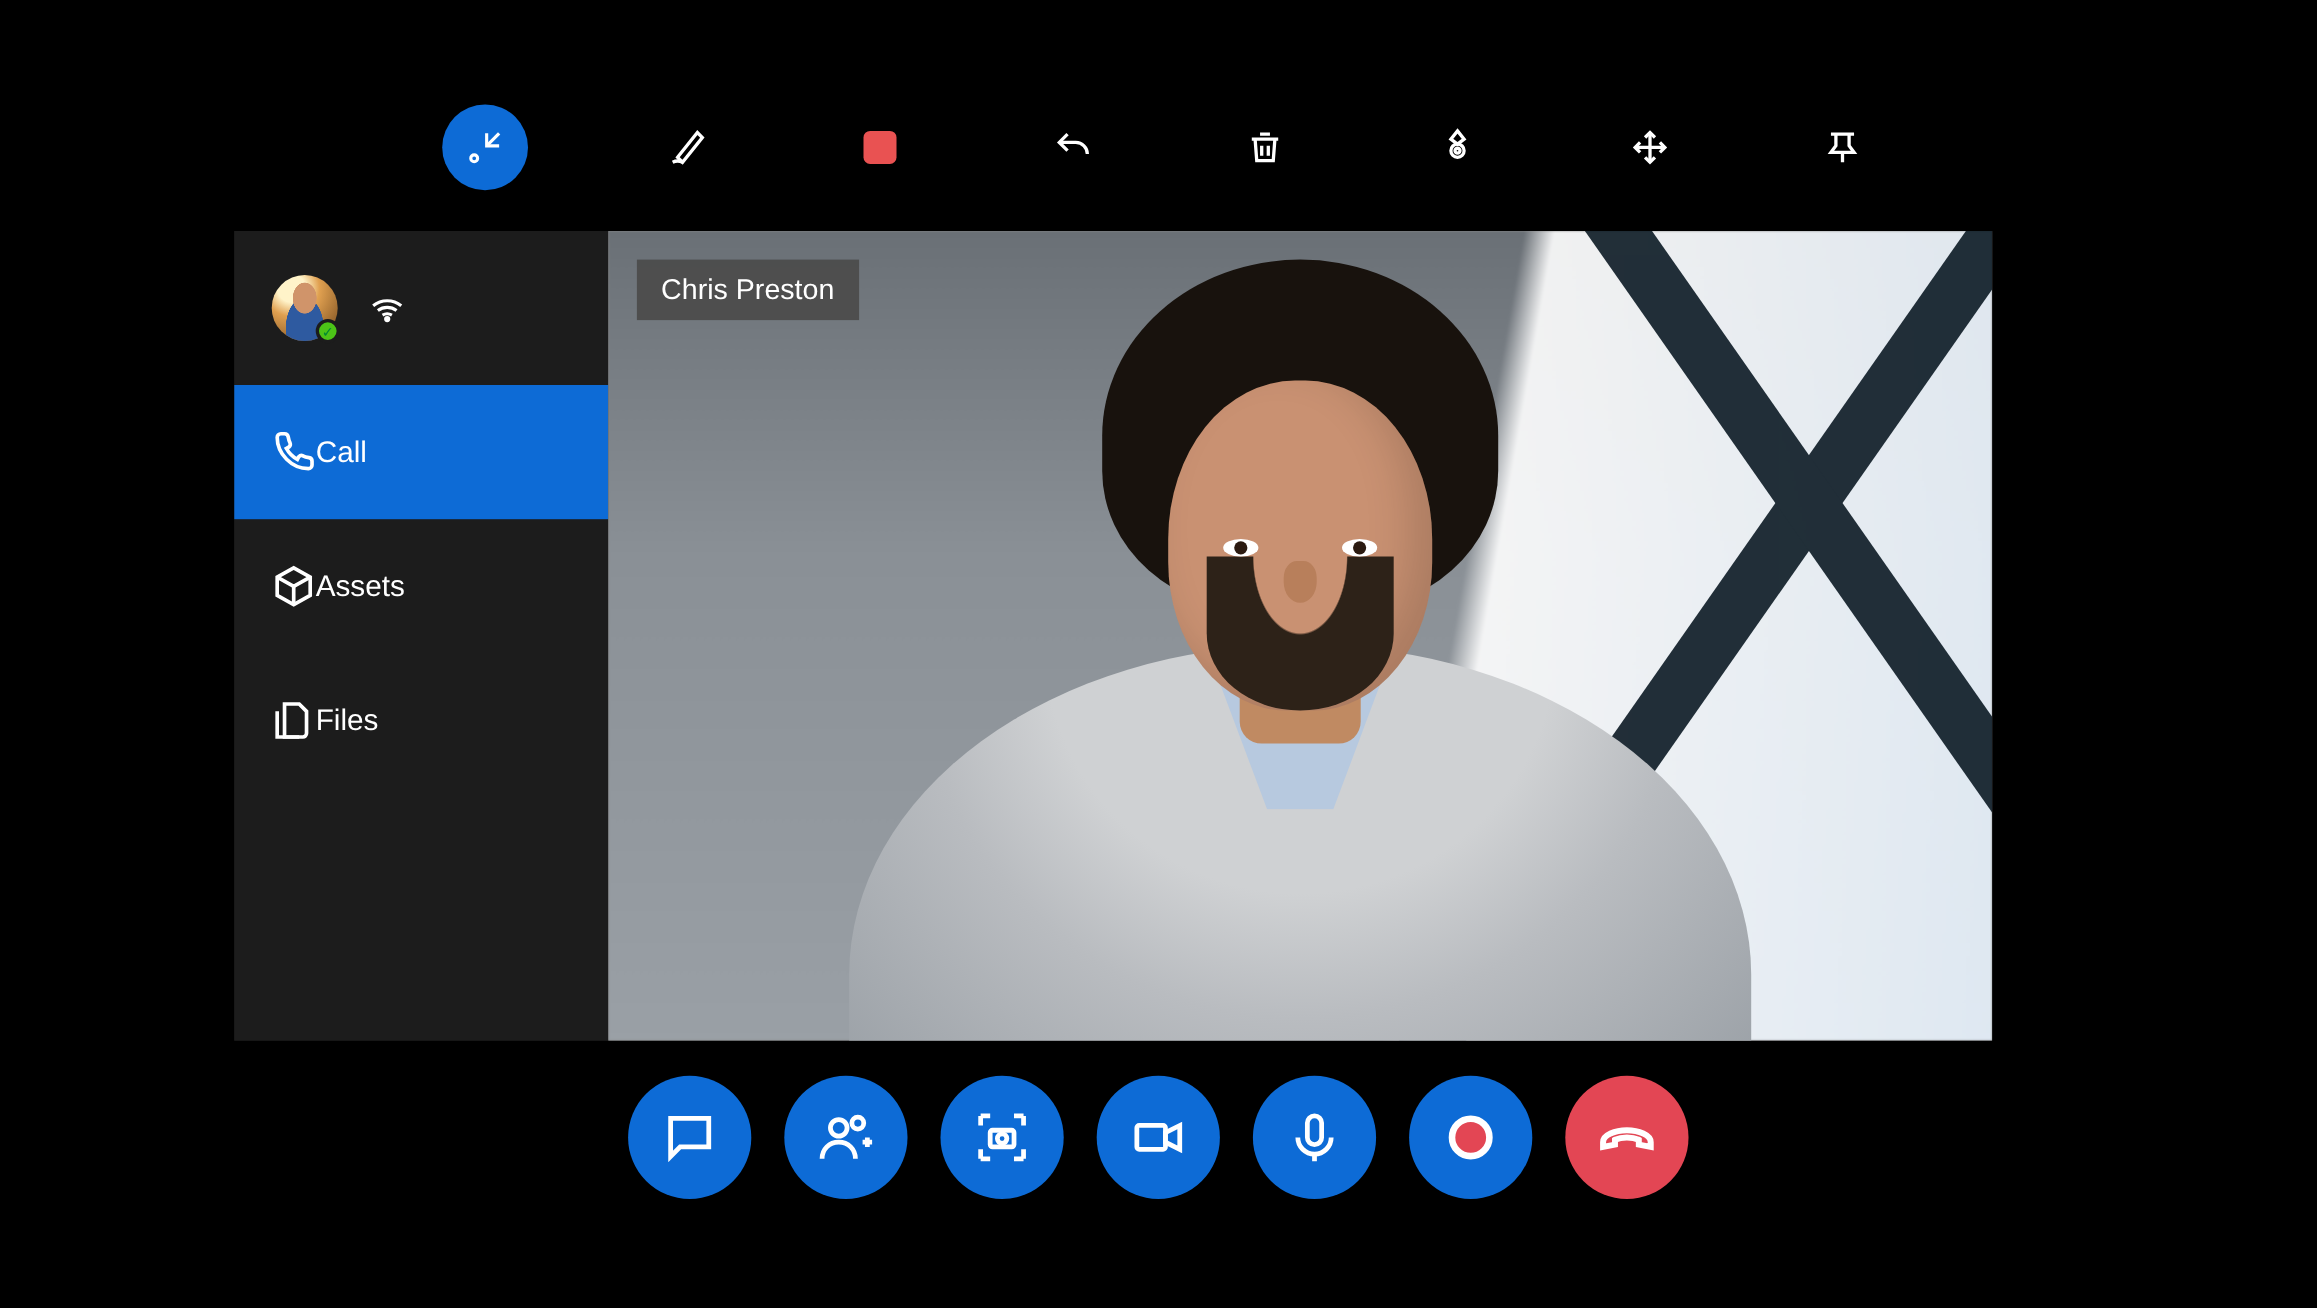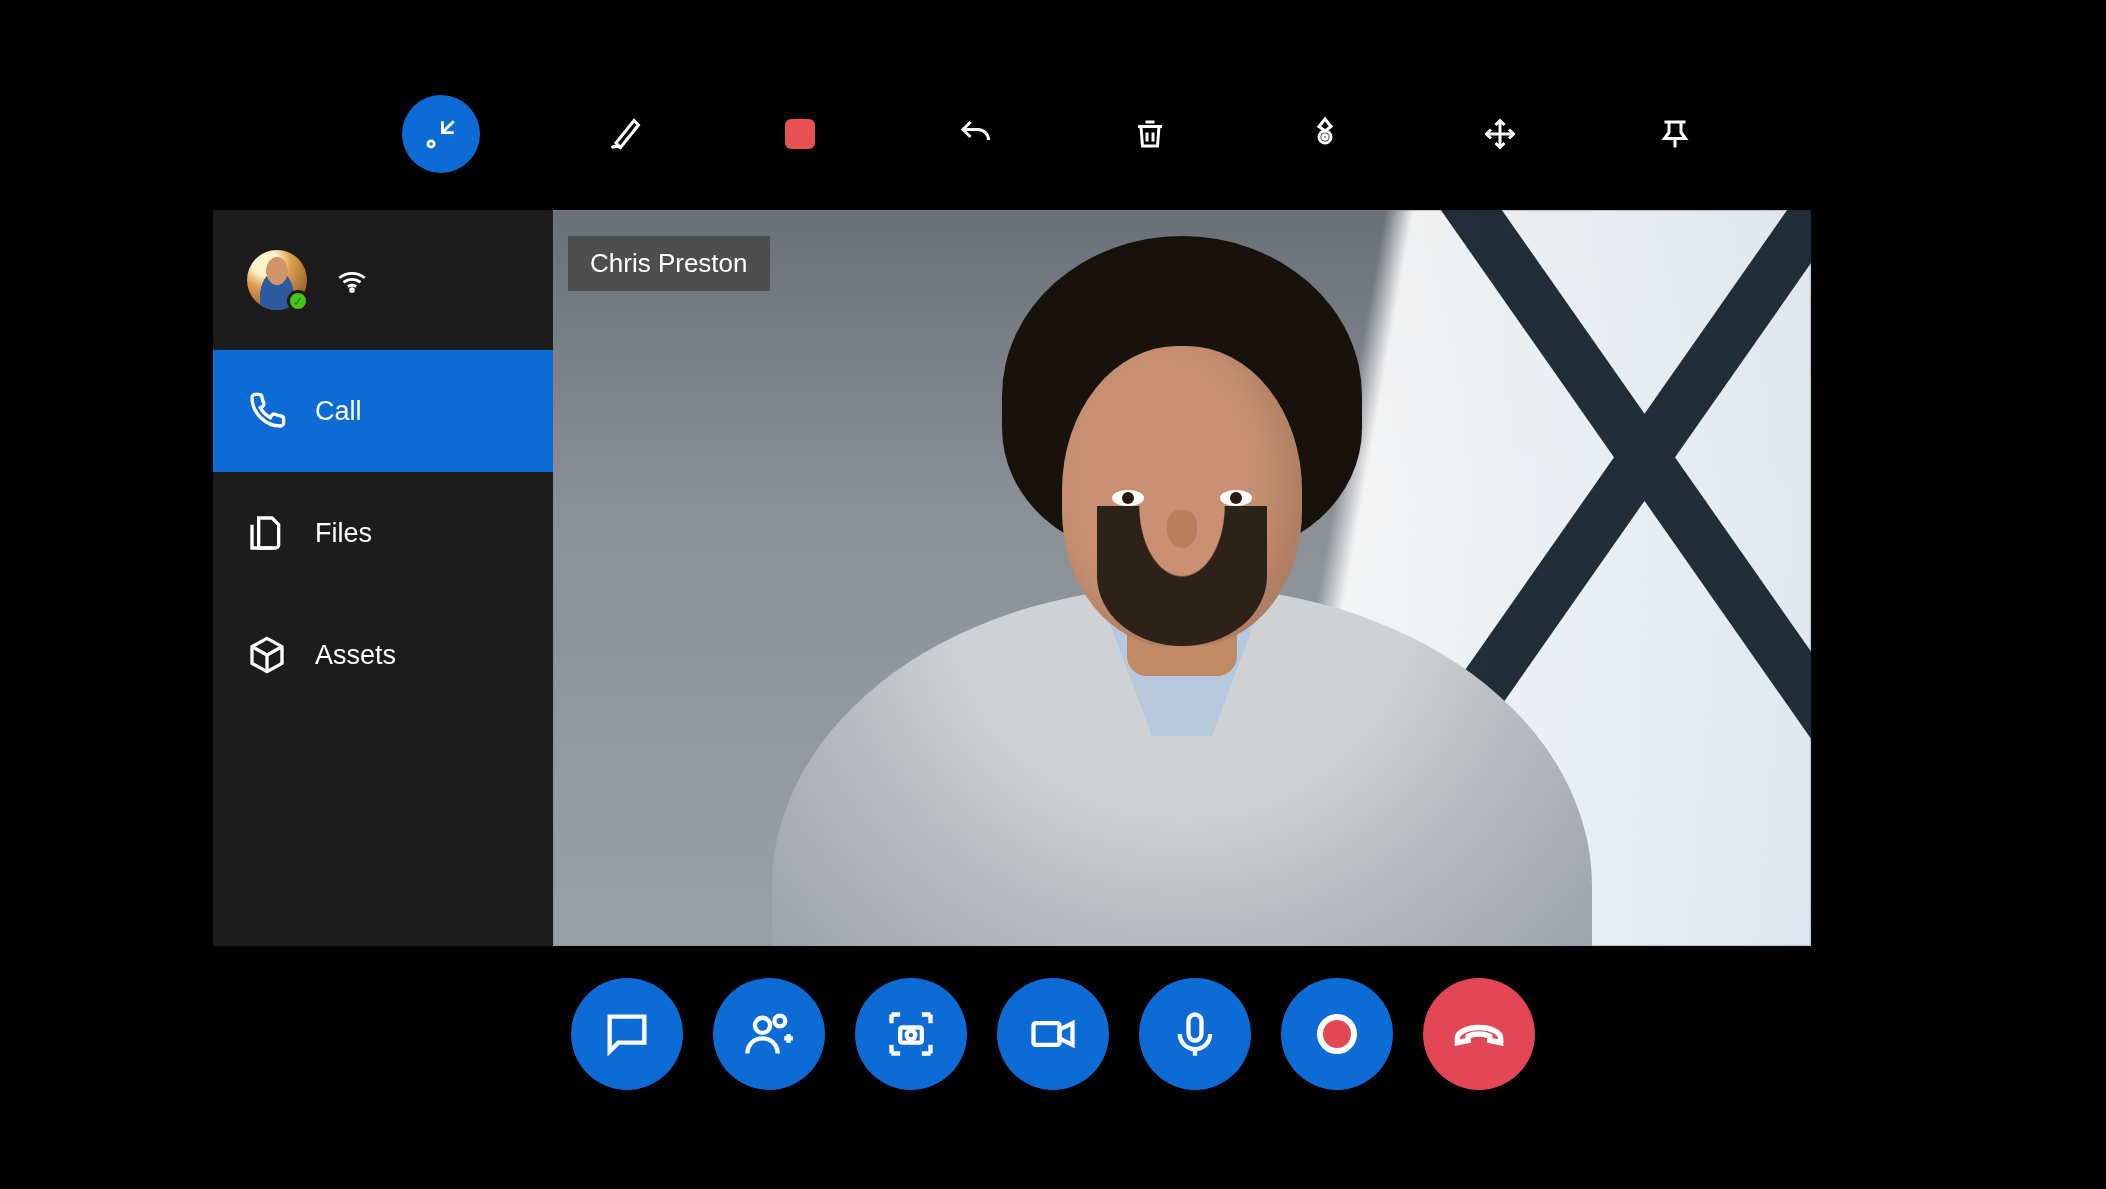--- a/index.html
+++ b/index.html
@@ -105,21 +105,20 @@
     font-size: 13px;
     color: #083;
   }
   .wifi-icon svg { width: 34px; height: 34px; color: #fff; }
 
   .nav { flex: 1; display: flex; flex-direction: column; }
   .nav-item {
     height: 122px;
     display: flex;
     align-items: center;
-    gap: 28px;
     padding-left: 34px;
     font-size: 27px;
     cursor: pointer;
     color: #fff;
   }
   .nav-item.active { background: #0d6bd6; }
   .nav-item svg { width: 40px; height: 40px; flex-shrink: 0; }
   .nav-spacer { flex: 1; }
 
   
@@ -264,21 +263,21 @@
     width: 30px;
     height: 38px;
     background: #b87f5b;
     border-radius: 40% 40% 50% 50%;
     z-index: 2;
   }
 
   .name-tag {
     position: absolute;
     top: 26px;
-    left: 15px;
+    left: 26px;
     background: rgba(76,76,76,0.95);
     color: #fff;
     font-size: 26px;
     padding: 12px 22px;
     z-index: 5;
   }
 
   
   .bottom-toolbar {
     position: absolute;
@@ -384,32 +383,32 @@
     </div>
     <div class="nav">
       <div class="nav-item active">
         <svg viewBox="0 0 24 24" fill="none" stroke="currentColor" stroke-width="2">
           <path d="M22 17v2a2 2 0 0 1-2 2c-9 0-17-8-17-17a2 2 0 0 1 2-2h2a2 2 0 0 1 2 1.7c.2 1.2.5 2.3 1 3.3a2 2 0 0 1-.5 2.2L8 10a15 15 0 0 0 6 6l.8-1.5a2 2 0 0 1 2.2-.5c1 .5 2.1.8 3.3 1A2 2 0 0 1 22 17z"></path>
         </svg>
         <span>Call</span>
       </div>
       <div class="nav-item">
         <svg viewBox="0 0 24 24" fill="none" stroke="currentColor" stroke-width="2">
-          <path d="M7 3h8l4 4v12a2 2 0 0 1-2 2H7z"></path>
-            <path d="M3 7v14h12"></path>
-        </svg>
-        <span>Files</span>
-      </div>
-      <div class="nav-item">
-        <svg viewBox="0 0 24 24" fill="none" stroke="currentColor" stroke-width="2">
           <path d="M12 2l9 5v10l-9 5-9-5V7z"></path>
             <path d="M3 7l9 5 9-5"></path>
             <path d="M12 12v10"></path>
         </svg>
         <span>Assets</span>
+      </div>
+      <div class="nav-item">
+        <svg viewBox="0 0 24 24" fill="none" stroke="currentColor" stroke-width="2">
+          <path d="M7 3h8l4 4v12a2 2 0 0 1-2 2H7z"></path>
+            <path d="M3 7v14h12"></path>
+        </svg>
+        <span>Files</span>
       </div>
       <div class="nav-spacer"></div>
     </div>
   </div>
 
   <div class="video-area">
     <div class="video-bg"></div>
     <div class="beams"></div>
     <div class="person">
       <div class="hair"></div>

